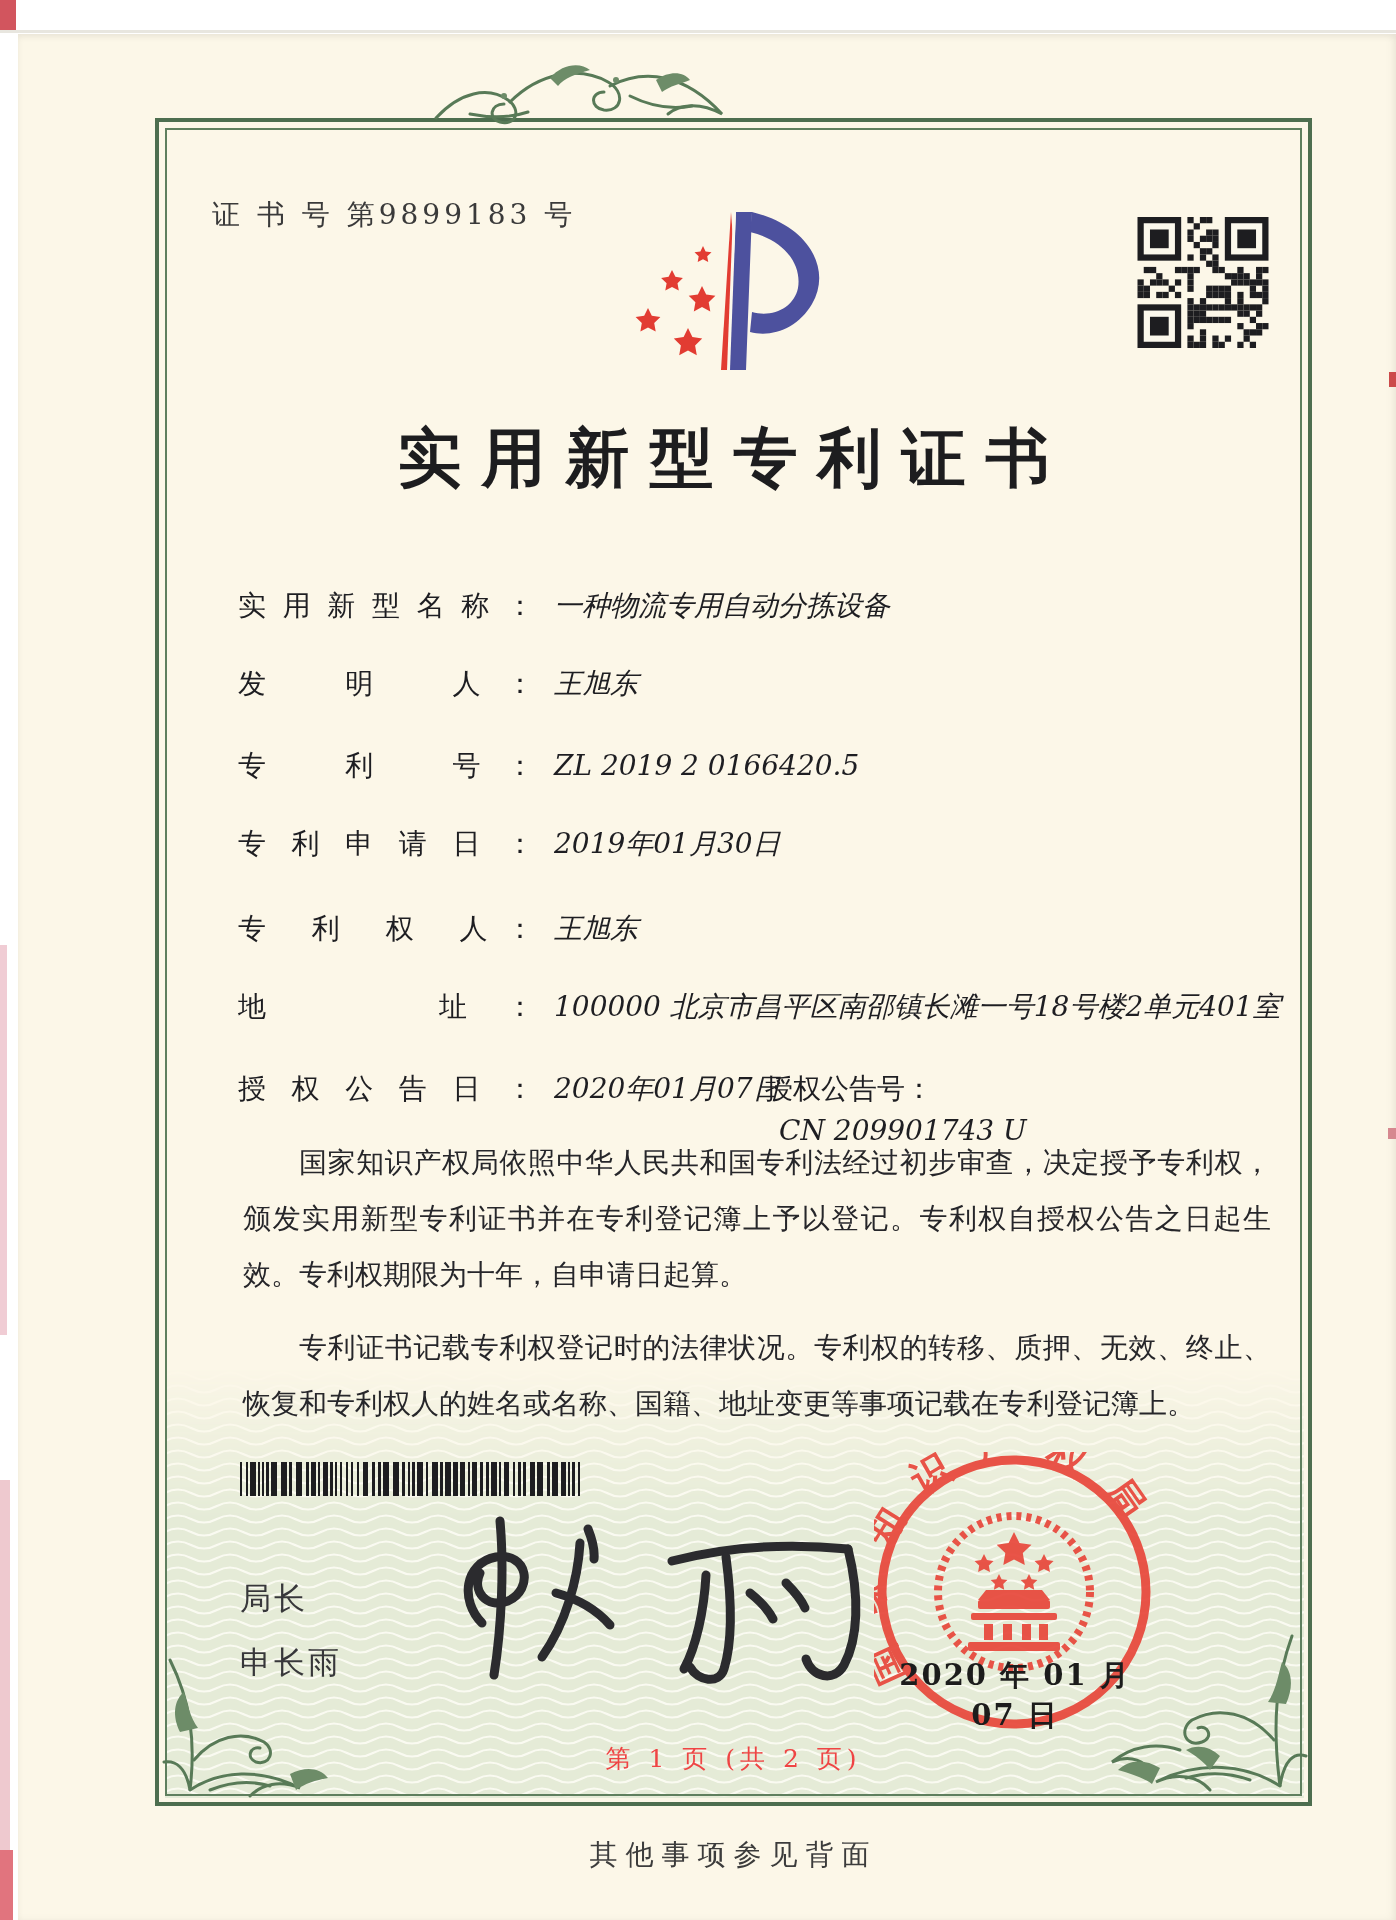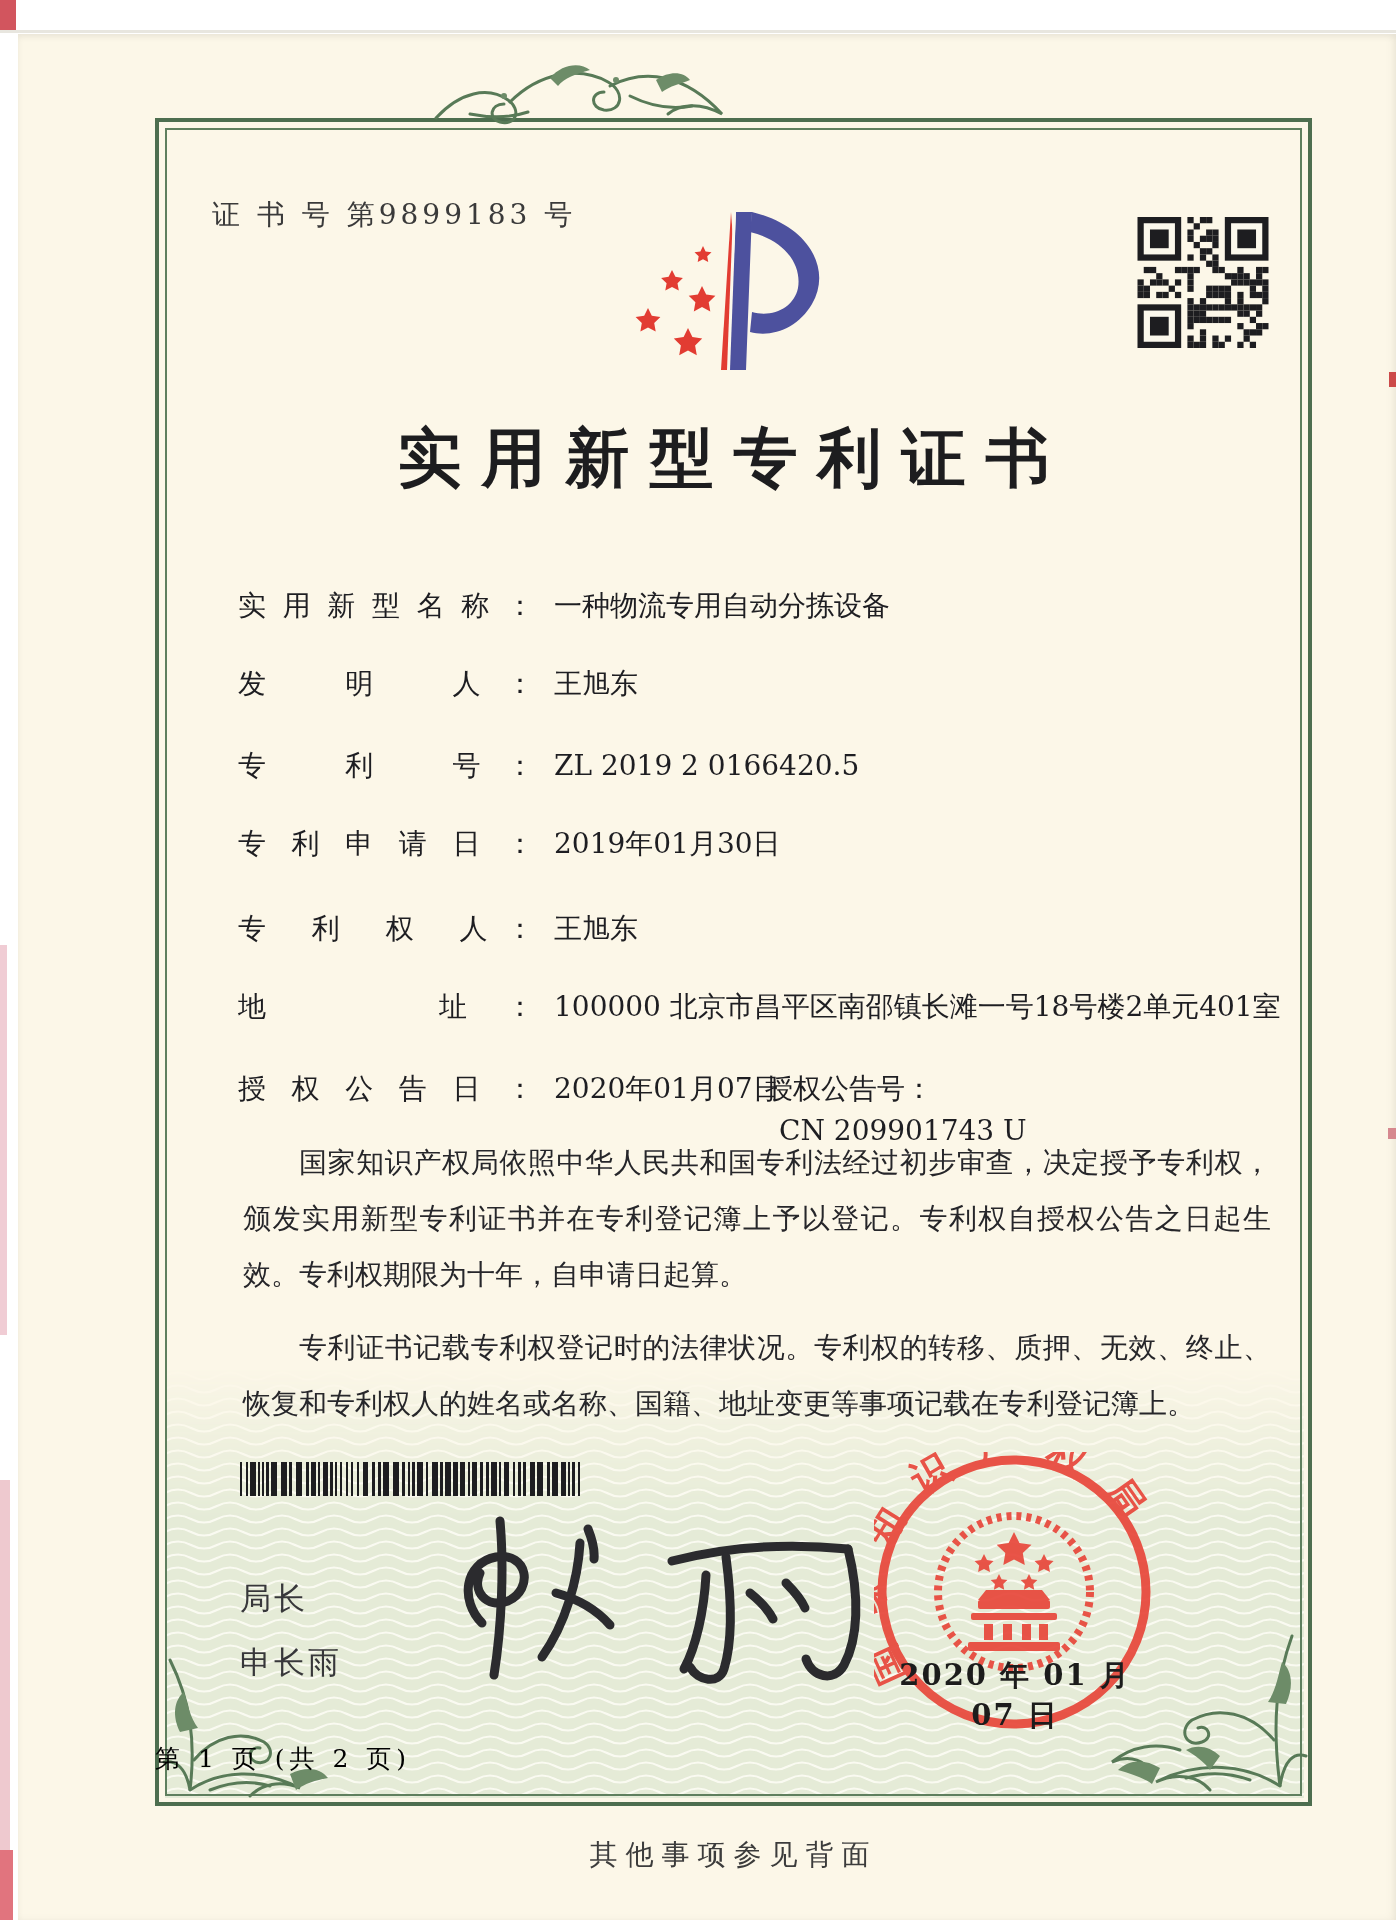--- a/index.html
+++ b/index.html
@@ -44,21 +44,21 @@
   }
   
   .field-row{
     position:absolute;left:238px;display:flex;z-index:4;
     font-size:28px;color:#1e1e22;line-height:42px;white-space:nowrap;
   }
   .field-label{
     display:inline-block;width:296px;
     text-align:justify;text-align-last:justify;
   }
-  .field-value{margin-left:20px;}
+  .field-value{margin-left:20px;font-style:italic;}
   .pair2{position:absolute;left:527px;display:flex;flex-direction:column;}
   .pair2 .field-label2{display:inline-block;}
   .pair2 .field-value{margin-left:14px;}
   
   .body-text{
     left:226px;top:1118px;width:1062px;z-index:4;
     font-size:28px;line-height:56px;color:#26262a;
     text-align:justify;
   }
   .body-text p{margin:17px;text-indent:2em;}
@@ -68,22 +68,22 @@
     left:240px;z-index:4;font-family:"DejaVu Sans","Liberation Sans",sans-serif;
     font-size:31px;color:#37373a;letter-spacing:3px;
   }
   .signature{left:420px;top:1505px;width:520px;height:200px;z-index:4;}
   .seal{left:874px;top:1452px;width:280px;height:280px;z-index:5;opacity:.93;}
   .seal-date{
     left:880px;top:1656px;width:270px;text-align:center;z-index:6;
     font-size:29px;color:#1c1c1c;letter-spacing:2px;font-weight:bold;
   }
   .page-num{
-    left:155px;top:1742px;width:1157px;text-align:left;z-index:4;
-    font-size:25px;color:#000000;letter-spacing:5px;
+    left:155px;top:1742px;width:1157px;text-align:center;z-index:4;
+    font-size:25px;color:#ef4444;letter-spacing:5px;
   }
   .back-note{
     left:155px;top:1836px;width:1157px;text-align:center;z-index:4;
     font-size:28px;color:#3c3c3c;letter-spacing:8px;
   }
   .ornament{z-index:3;}
 </style>
 </head>
 <body>
 

